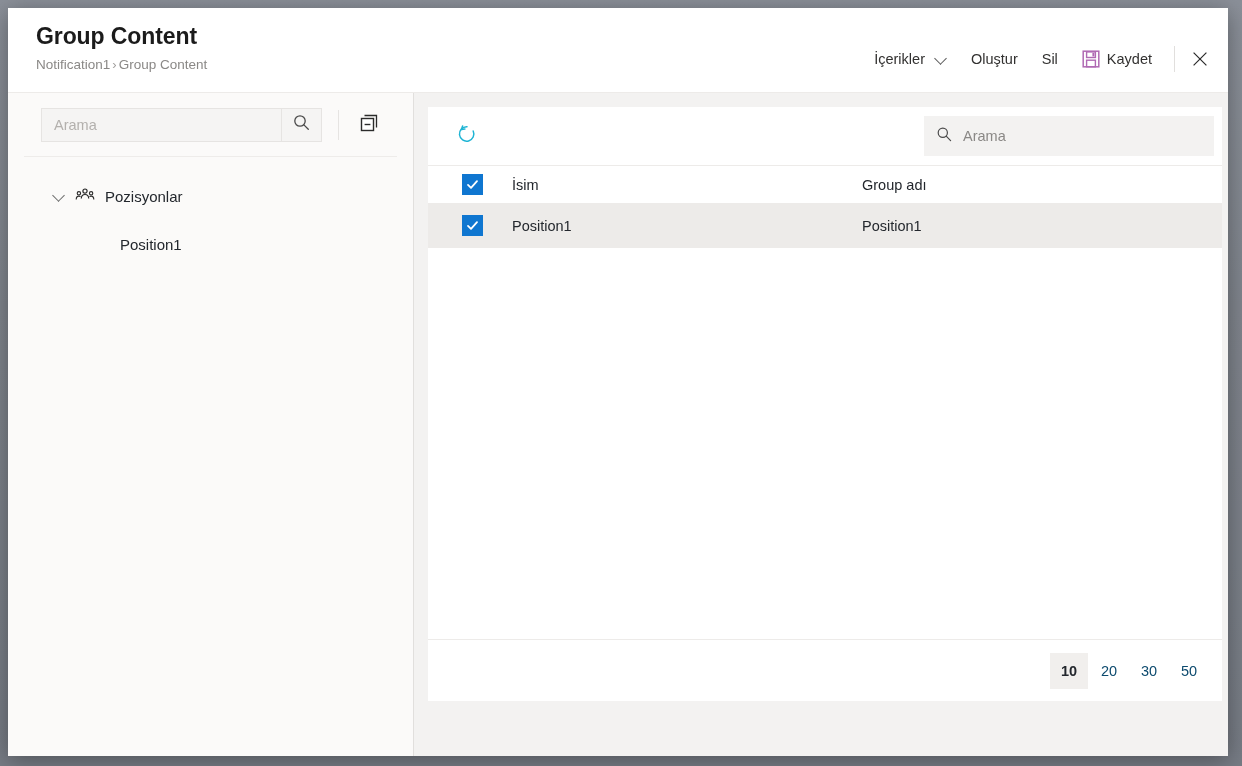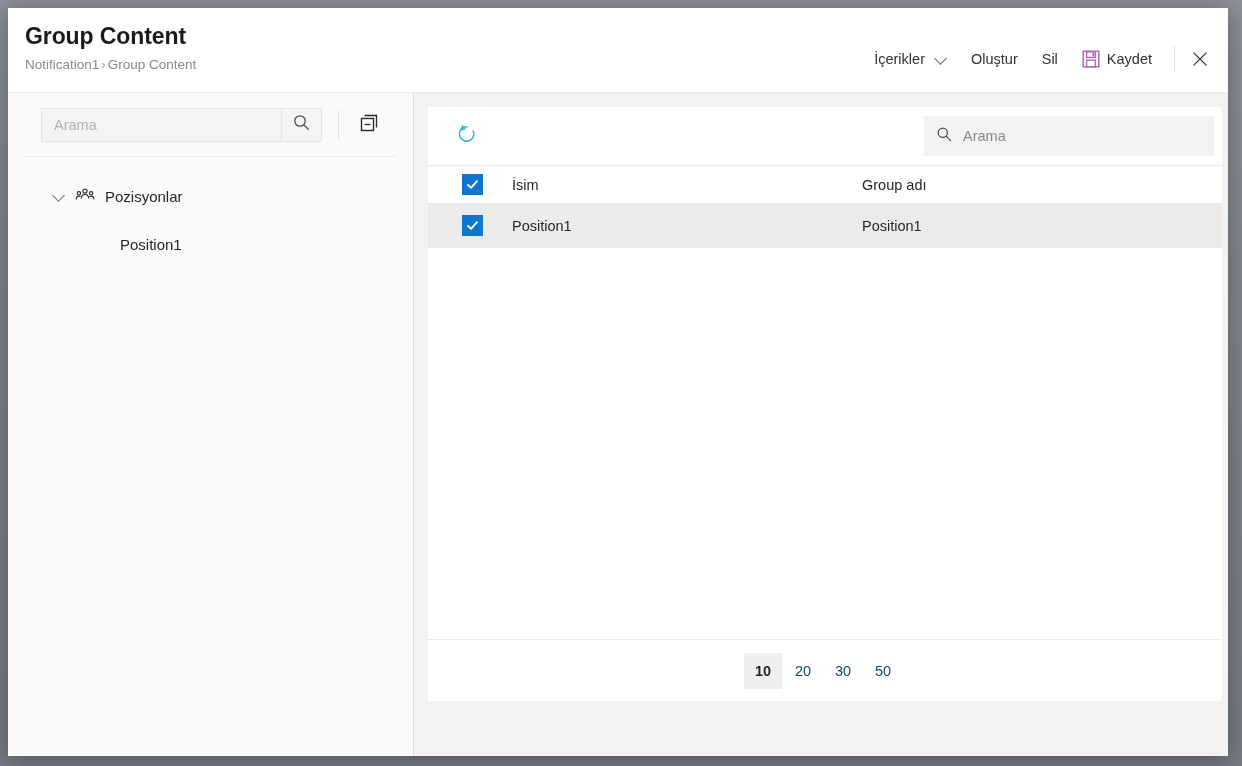--- a/index.html
+++ b/index.html
@@ -41,21 +41,21 @@
   .header {
     height: 84px;
     background: #ffffff;
     display: flex;
     align-items: flex-start;
     padding: 14px 0 0 0;
     flex: 0 0 auto;
     position: relative;
   }
   .header-left {
-    padding-left: 17px;
+    padding-left: 28px;
     display: flex;
     flex-direction: column;
     gap: 6px;
   }
   .page-title {
     font-size: 23px;
     font-weight: 600;
     color: #1b1b1b;
     letter-spacing: -0.1px;
     line-height: 28px;
@@ -341,21 +341,21 @@
   .cb svg { display: block; }
 
   .grid-body-fill { flex: 1 1 auto; background: #ffffff; }
 
   .grid-footer {
     height: 62px;
     flex: 0 0 62px;
     border-top: 1px solid #edebe9;
     display: flex;
     align-items: center;
-    justify-content: center;
+    justify-content: flex-end;
     padding: 0 14px 0 10px;
   }
   .page-sizes { display: flex; align-items: center; gap: 2px; }
   .psize {
     min-width: 38px;
     height: 36px;
     display: flex;
     align-items: center;
     justify-content: center;
     font-size: 14.5px;

